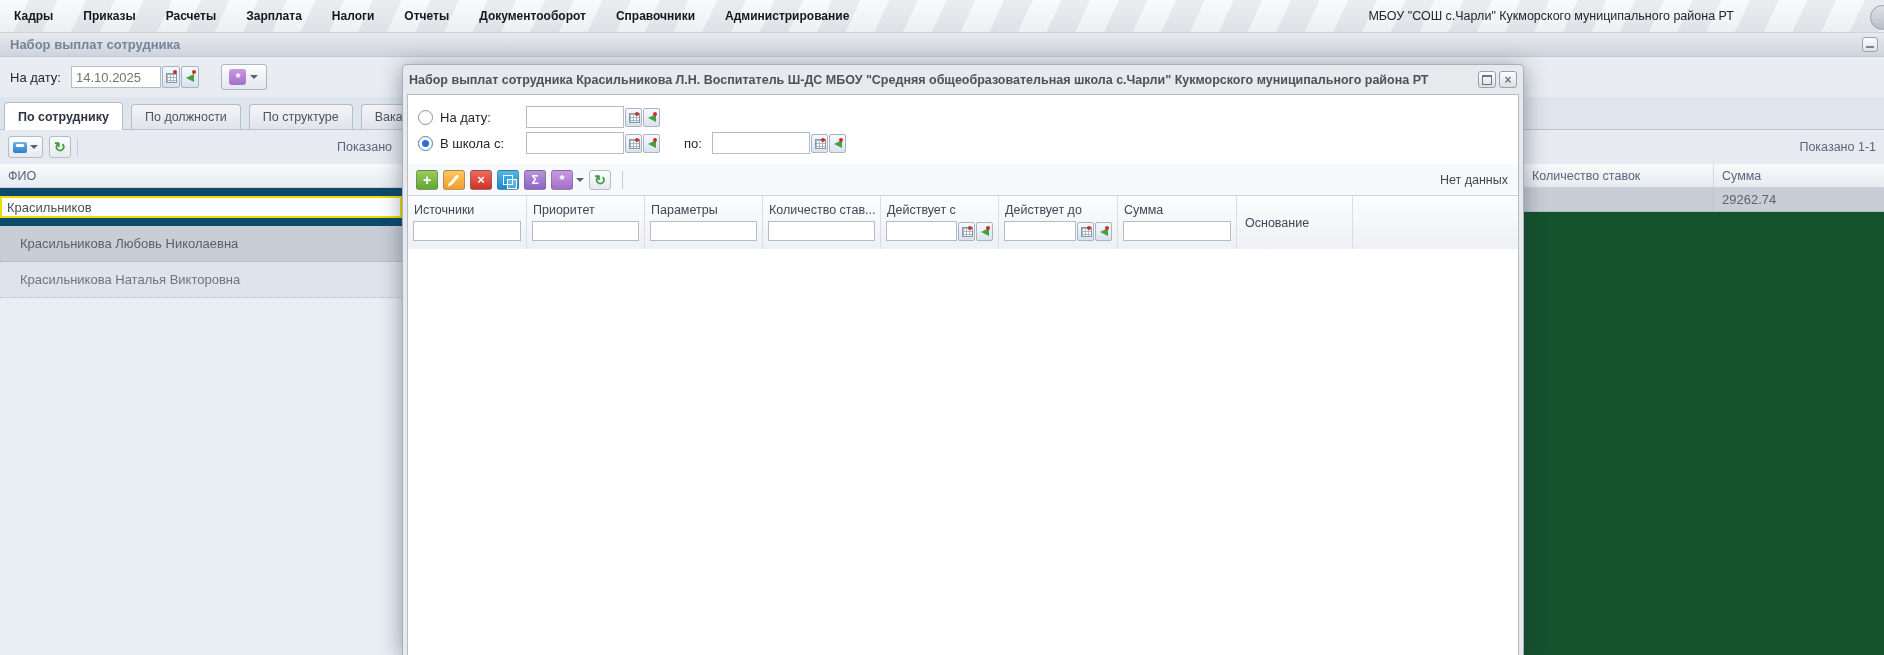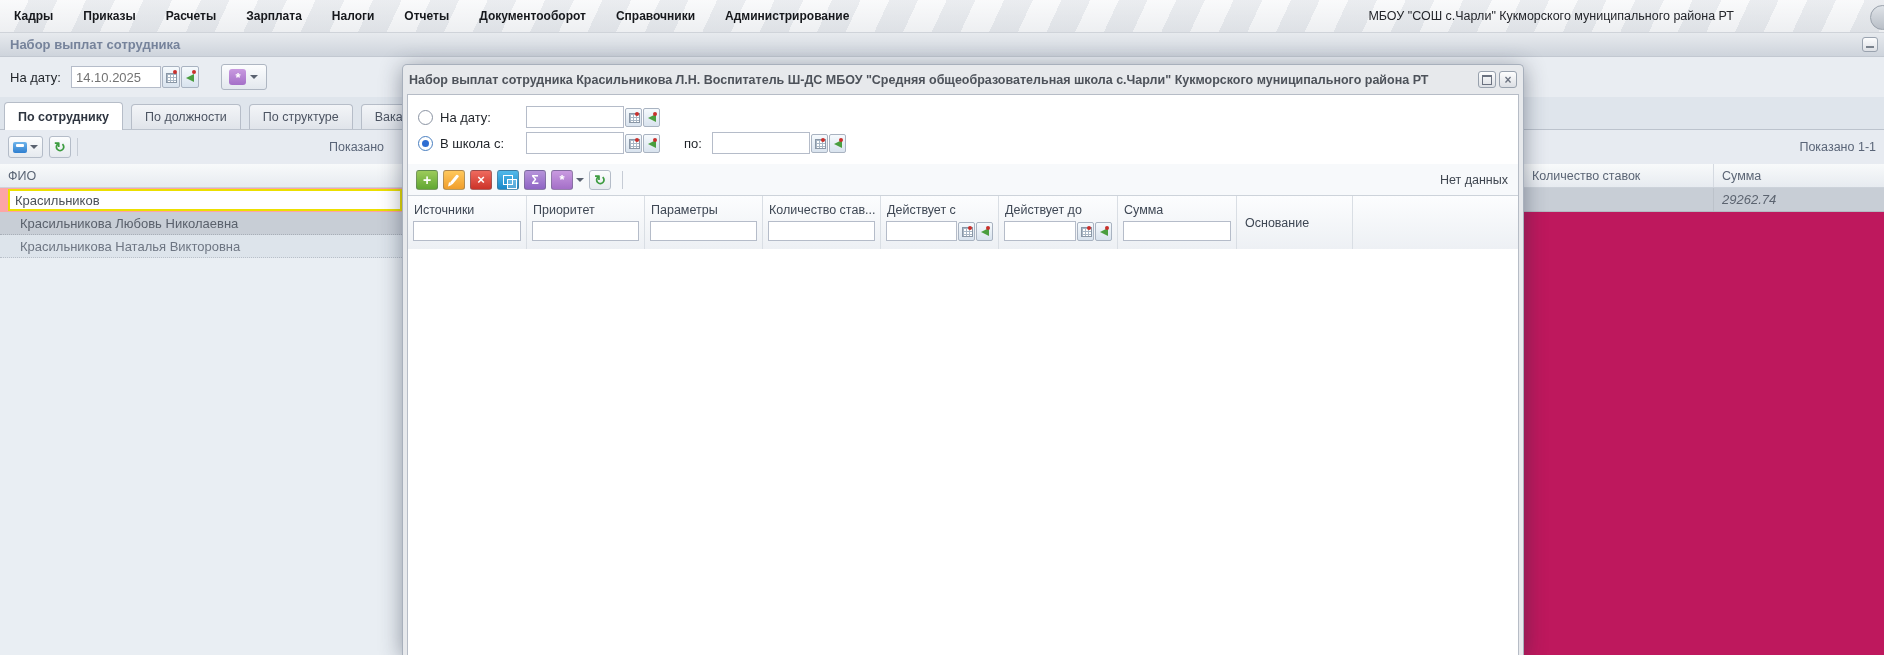--- a/index.html
+++ b/index.html
@@ -95,47 +95,47 @@
   .tb-left{width:402px;display:flex;align-items:center;box-sizing:border-box;padding-left:8px;flex:none;}
   .tool-btn{
     height:22px;border:1px solid #b4bcc8;border-radius:3px;background:linear-gradient(#fcfdfe,#e6eaef);
     display:flex;align-items:center;justify-content:center;gap:3px;cursor:pointer;box-sizing:border-box;padding:0 4px;
   }
   .printer-glyph{width:14px;height:11px;border-radius:2px;background:linear-gradient(#6db3ea,#2f7fd0);position:relative;}
   .printer-glyph::before{content:"";position:absolute;left:3px;top:2px;right:3px;height:3px;background:#fff;border-radius:1px;}
   .refresh-glyph{color:#3d9c40;font-size:14px;font-weight:bold;line-height:1;}
   .tb-sep{width:1px;height:18px;background:#c6ccd5;margin:0 6px;}
   .shown-label{font-size:12.5px;color:#5a6578;white-space:nowrap;}
-  .tb-left .shown-label{margin-left:auto;padding-right:18px;}
+  .tb-left .shown-label{margin-left:auto;padding-right:10px;}
   .tb-right{margin-left:auto;padding-right:8px;}
   
   .gridhead-band{
     position:absolute;left:0;top:164px;width:100%;height:24px;
     background:linear-gradient(#f8fafb,#e7ebf0);border-bottom:1px solid #ccd2da;
     display:flex;box-sizing:border-box;font-size:12.5px;color:#5b6575;
   }
   .gh-cell{display:flex;align-items:center;box-sizing:border-box;padding-left:8px;border-right:1px solid #d5dae1;}
   .gh-fio{width:410px;flex:none;}
   .gh-fill{flex:1;border-right:none;}
   .gh-rate{width:190px;flex:none;}
   .gh-sum{width:170px;flex:none;border-right:none;}
   
   .left-stack{position:absolute;left:0;top:188px;width:402px;bottom:0;background:#e9eef3;}
-  .fio-filter-row{height:24px;background:#fca5a5;display:flex;align-items:center;box-sizing:border-box;padding-left:8px;}
+  .fio-filter-row{height:38px;background:#0c4a6e;display:flex;align-items:center;box-sizing:border-box;}
   .fio-filter{
     width:100%;height:22px;border:2px solid #ecdf00;background:#fff;font-family:inherit;
     font-size:13px;color:#4a5058;padding:0 5px;box-sizing:border-box;
   }
   .emp-row{
-    height:23px;display:flex;align-items:center;box-sizing:border-box;padding-left:20px;
+    height:36px;display:flex;align-items:center;box-sizing:border-box;padding-left:20px;
     font-size:13px;color:#6e7683;border-bottom:1px dotted #b9c0c9;background:#dde4eb;cursor:pointer;
   }
   .emp-row.selected{background:#c8ced6;color:#5a616c;border-bottom:1px dotted #a8afb8;}
   
-  .right-stack{position:absolute;left:1524px;right:0;top:188px;bottom:0;background:#be185d;font-style:italic;}
+  .right-stack{position:absolute;left:1524px;right:0;top:188px;bottom:0;background:#14532d;}
   .pay-row{height:23px;display:flex;background:#c8ced6;border-bottom:1px solid #b4bac2;font-size:13px;color:#5c6470;}
   .pay-cell{display:flex;align-items:center;box-sizing:border-box;padding-left:8px;}
   .pay-rate{width:190px;flex:none;border-right:1px solid #bcc2ca;}
   .pay-sum{flex:1;}
   
   .modal{
     position:absolute;left:402px;top:64px;width:1122px;bottom:0;z-index:10;
     background:#e7e9ec;border:1px solid #a8b0bc;border-bottom:none;border-radius:5px 5px 0 0;
     box-shadow:0 3px 22px rgba(30,40,60,.45);box-sizing:border-box;
     display:flex;flex-direction:column;

